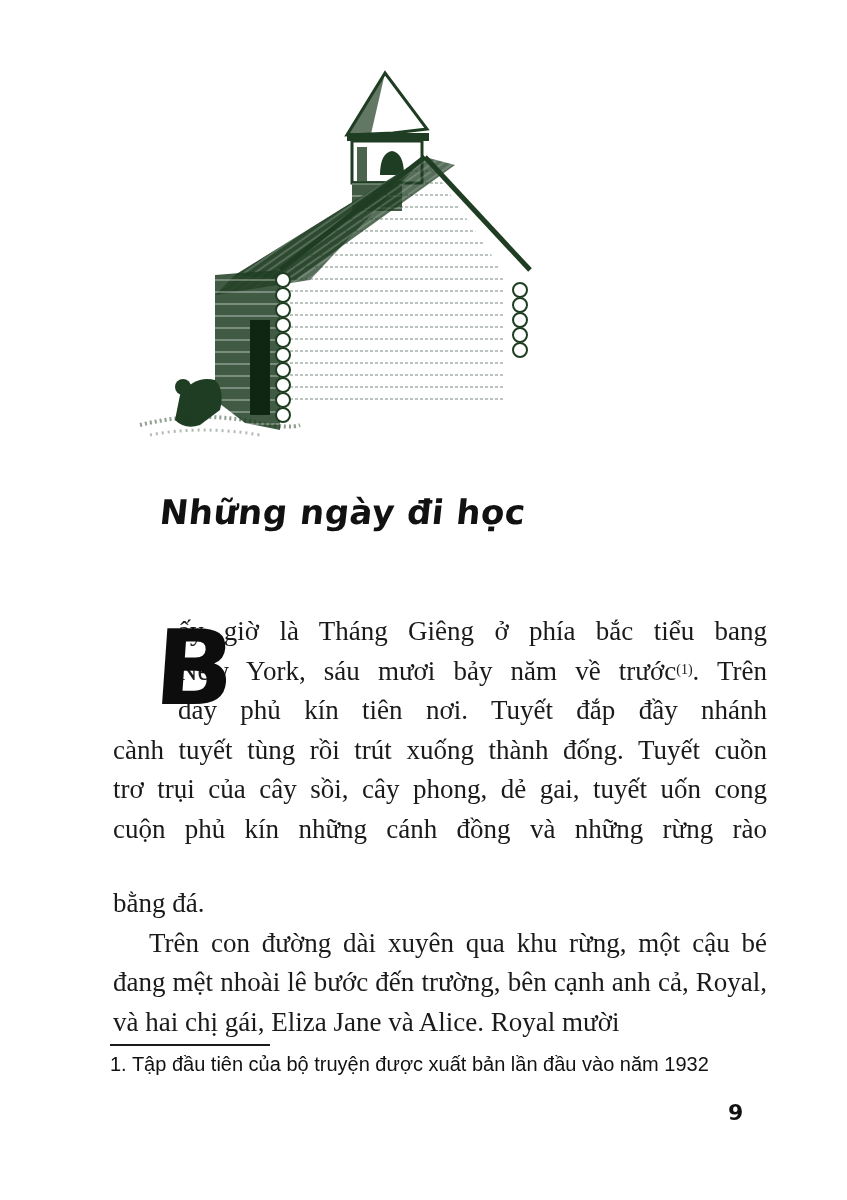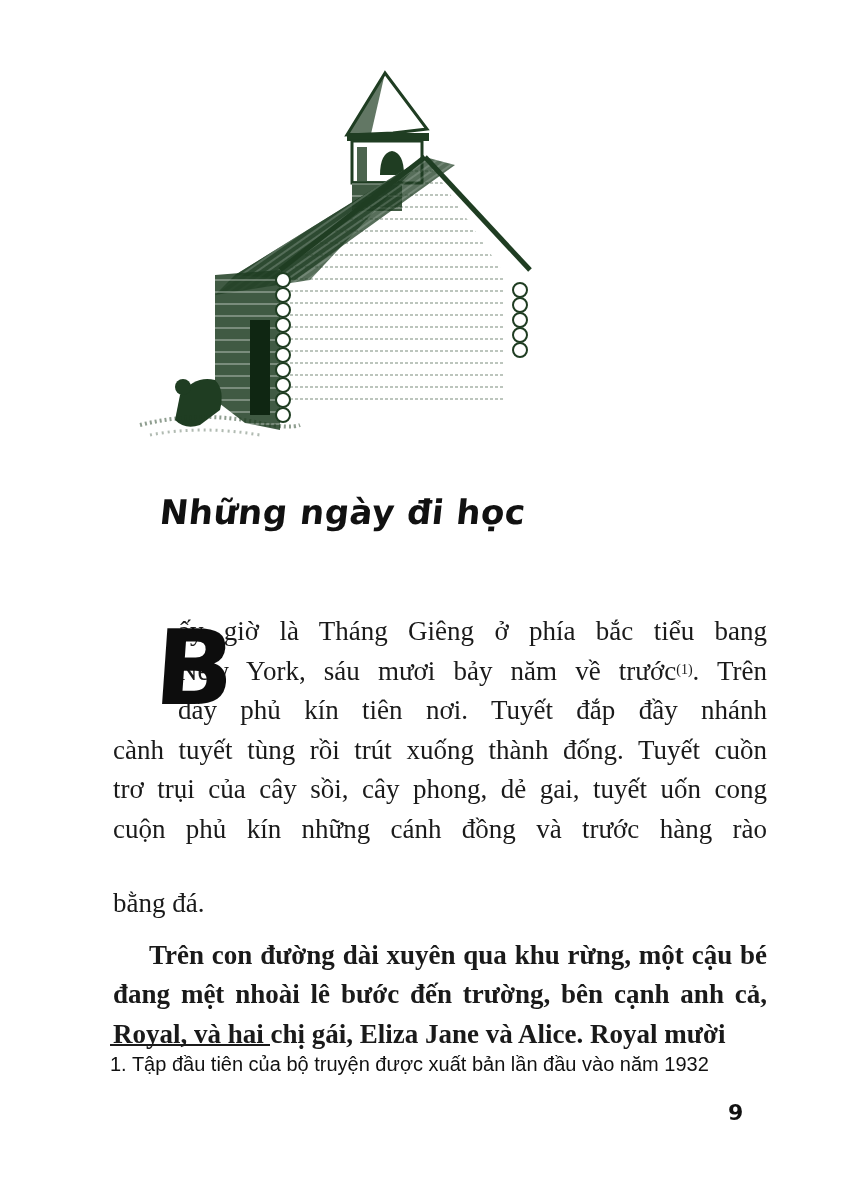--- a/index.html
+++ b/index.html
@@ -14,21 +14,21 @@
     letter-spacing: 0.5px; color: #111; transform: skewX(-6deg);
   }
   .body-text {
     position: absolute; left: 113px; top: 612px; width: 654px;
     font-family: "Liberation Serif", serif; font-size: 27px; line-height: 39.5px; color: #1a1a1a;
   }
   .para { margin: 0; text-align: justify; }
   .para.first .line { display: block; text-align-last: justify; }
   .para.first .line.indent { padding-left: 65px; }
   .para.first .line.last { text-align-last: left; margin-top: 35px; }
-  .para.second { margin-top: 12px; text-indent: 36px; text-align: justify; font-weight: bold; }
+  .para.second { margin-top: 0; text-indent: 36px; text-align: justify; }
   .dropcap {
     position: absolute; left: 42px; top: 4px;
     font-family: "DejaVu Sans", sans-serif; font-weight: bold; font-size: 104px; line-height: 1;
     color: #0d0d0d; transform: skewX(-4deg);
   }
   sup { font-size: 14px; vertical-align: top; position: relative; top: -2px; }
   .footnote-rule { position: absolute; left: 110px; top: 1044px; width: 160px; height: 2px; background: #1a1a1a; }
   .footnote {
     position: absolute; left: 110px; top: 1053px;
     font-family: "Liberation Sans", sans-serif; font-size: 20px; color: #111;
@@ -106,21 +106,21 @@
 <div class="chapter-title">Những ngày đi học</div>
 
 <div class="body-text">
   <div class="dropcap">B</div>
   <div class="para first">
     <span class="line indent">ấy giờ là Tháng Giêng ở phía bắc tiểu bang</span>
     <span class="line indent"><span>New York, sáu mươi bảy năm về trước</span><sup>(1)</sup><span>. Trên</span></span>
     <span class="line indent">dày phủ kín tiên nơi. Tuyết đắp đầy nhánh</span>
     <span class="line">cành tuyết tùng rồi trút xuống thành đống. Tuyết cuồn</span>
     <span class="line">trơ trụi của cây sồi, cây phong, dẻ gai, tuyết uốn cong</span>
-    <span class="line">cuộn phủ kín những cánh đồng và trước hàng rào</span>
+    <span class="line">cuộn phủ kín những cánh đồng và những rừng rào</span>
     <span class="line last">bằng đá.</span>
   </div>
   <p class="para second">Trên con đường dài xuyên qua khu rừng, một cậu bé đang mệt nhoài lê bước đến trường, bên cạnh anh cả, Royal, và hai chị gái, Eliza Jane và Alice. Royal mười</p>
 </div>
 
 <div class="footnote-rule"></div>
 <div class="footnote">1. Tập đầu tiên của bộ truyện được xuất bản lần đầu vào năm 1932</div>
 <div class="page-number">9</div>
 
 </body></html>

